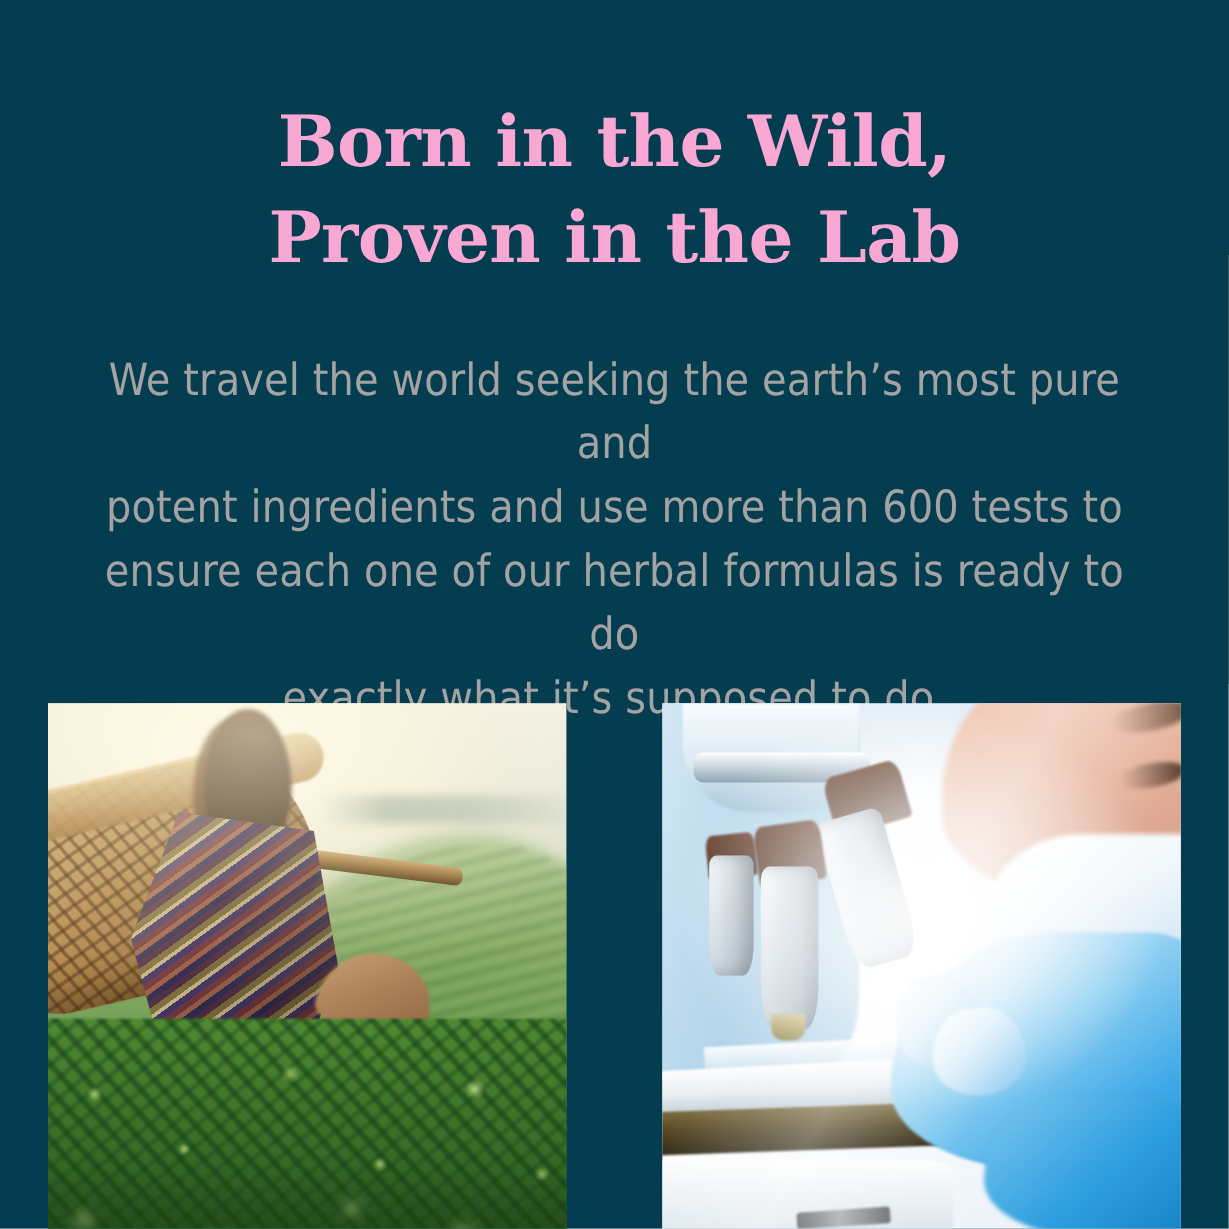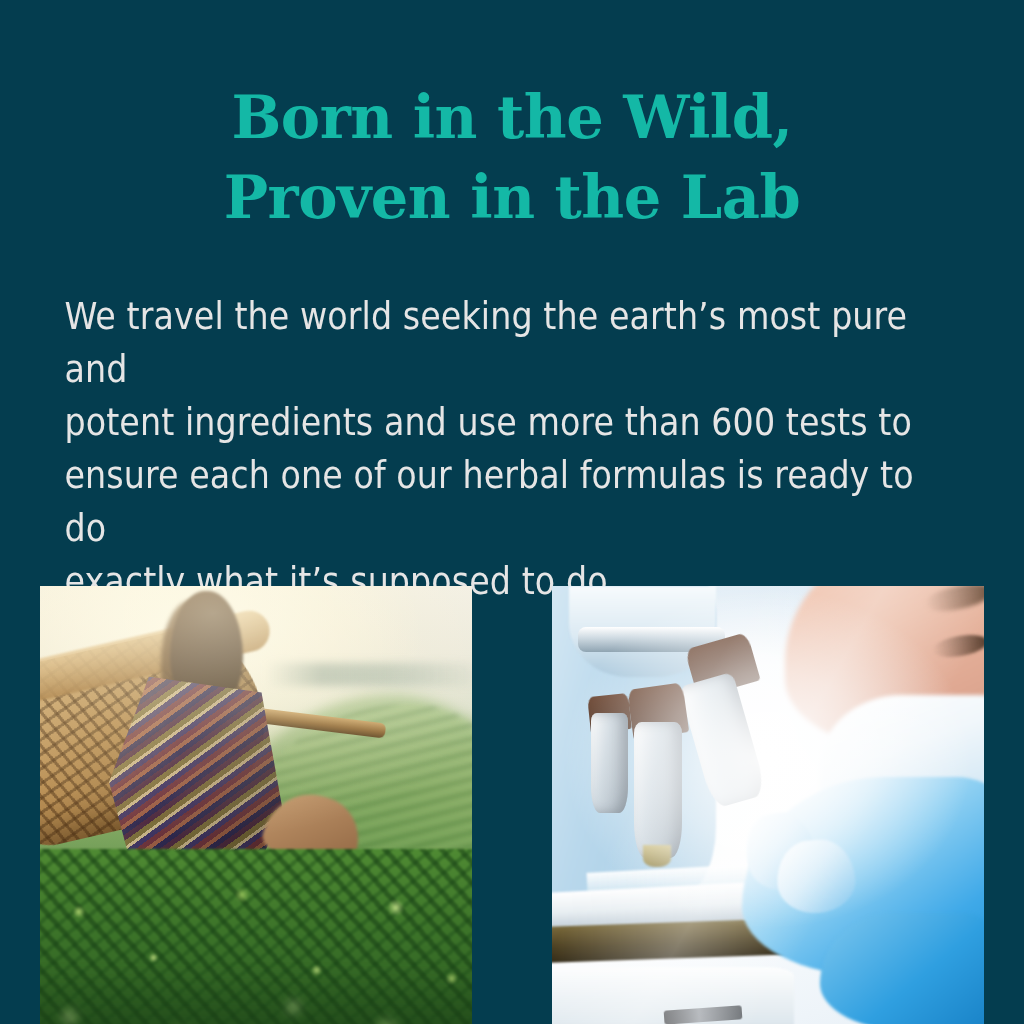--- a/index.html
+++ b/index.html
@@ -36,36 +36,37 @@
   }
 
   .headline {
     margin: 0;
     padding-top: 78px;
     font-family: "DejaVu Serif", "Liberation Serif", serif;
     font-weight: 700;
     font-size: 59px;
     line-height: 80px;
     letter-spacing: -0.5px;
-    color: #14b8a6;
+    color: #f9a8d4;
     text-align: center;
     width: 100%;
     white-space: pre-line;
   }
 
   .subcopy {
     margin: 0;
     padding-top: 52px;
     font-family: "DejaVu Sans Condensed", "Liberation Sans Narrow",
                  "Liberation Sans", sans-serif;
     font-weight: 400;
     font-size: 37px;
     line-height: 53px;
     letter-spacing: 0.1px;
-    color: #e5e5e5;
+    color: #a3a3a3;
+    text-align: center;
     width: 895px;
     white-space: pre-line;
   }
 
   
   .photo-strip {
     position: absolute;
     left: 0;
     top: 570px;
     width: 1024px;

